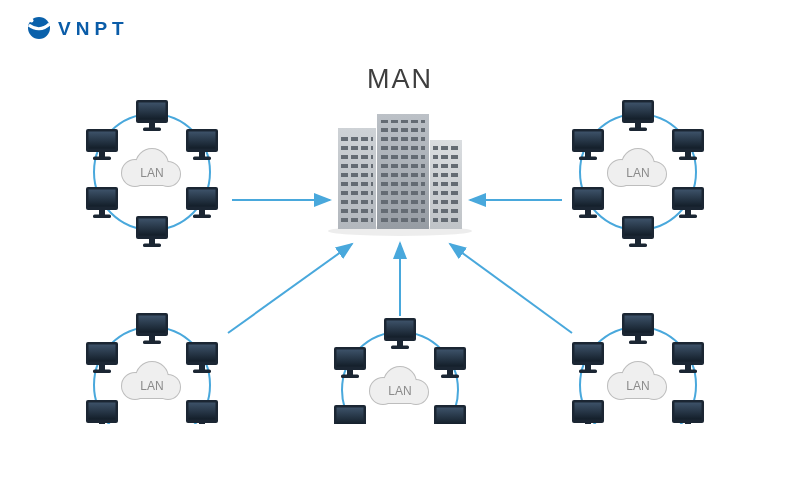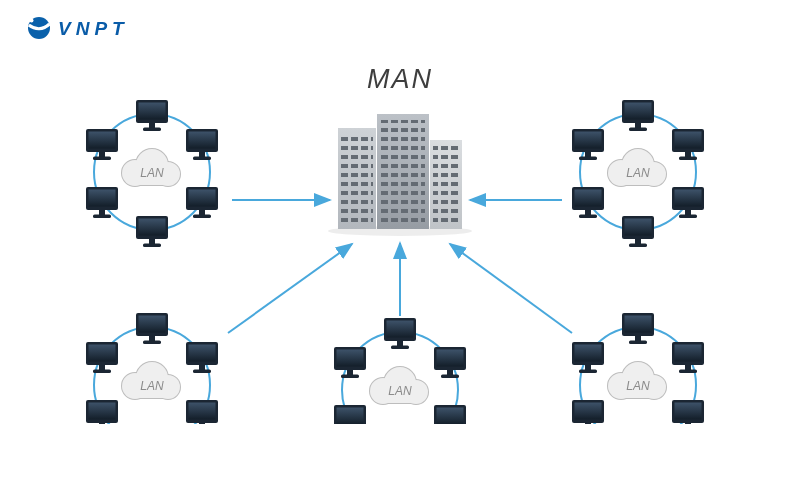--- a/index.html
+++ b/index.html
@@ -1,17 +1,17 @@
 <!DOCTYPE html>
 <html><head>
 <meta charset="utf-8">
 <style>
   html,body{margin:0;padding:0;background:#ffffff;}
   .stage{width:800px;height:424px;position:relative;background:#ffffff;overflow:hidden;
-         font-family:"Liberation Sans", sans-serif;font-style:italic;}
+         font-family:"Liberation Sans", sans-serif;}
   svg{display:block;}
   .ring{fill:none;stroke:#49a8dc;stroke-width:2;}
   .arrow{stroke:#49a8dc;stroke-width:2;fill:none;}
   .lan-label{font-family:"Liberation Sans",sans-serif;font-size:12px;fill:#8b8b8b;
              text-anchor:middle;}
   .title{font-family:"Liberation Sans",sans-serif;font-size:27px;fill:#3e3e3e;
          letter-spacing:2px;text-anchor:middle;}
   .logo-text{font-family:"Liberation Sans",sans-serif;font-size:19px;font-weight:bold;
              fill:#0a5ca8;letter-spacing:5px;}
 </style>

